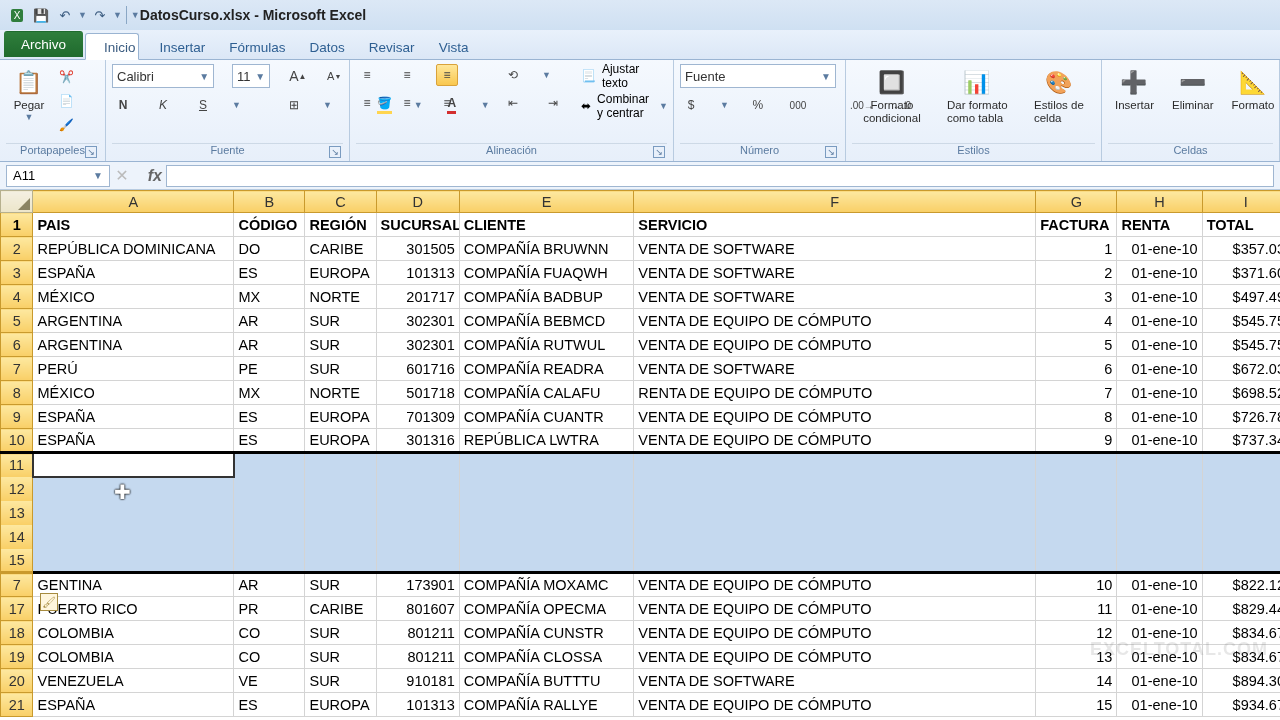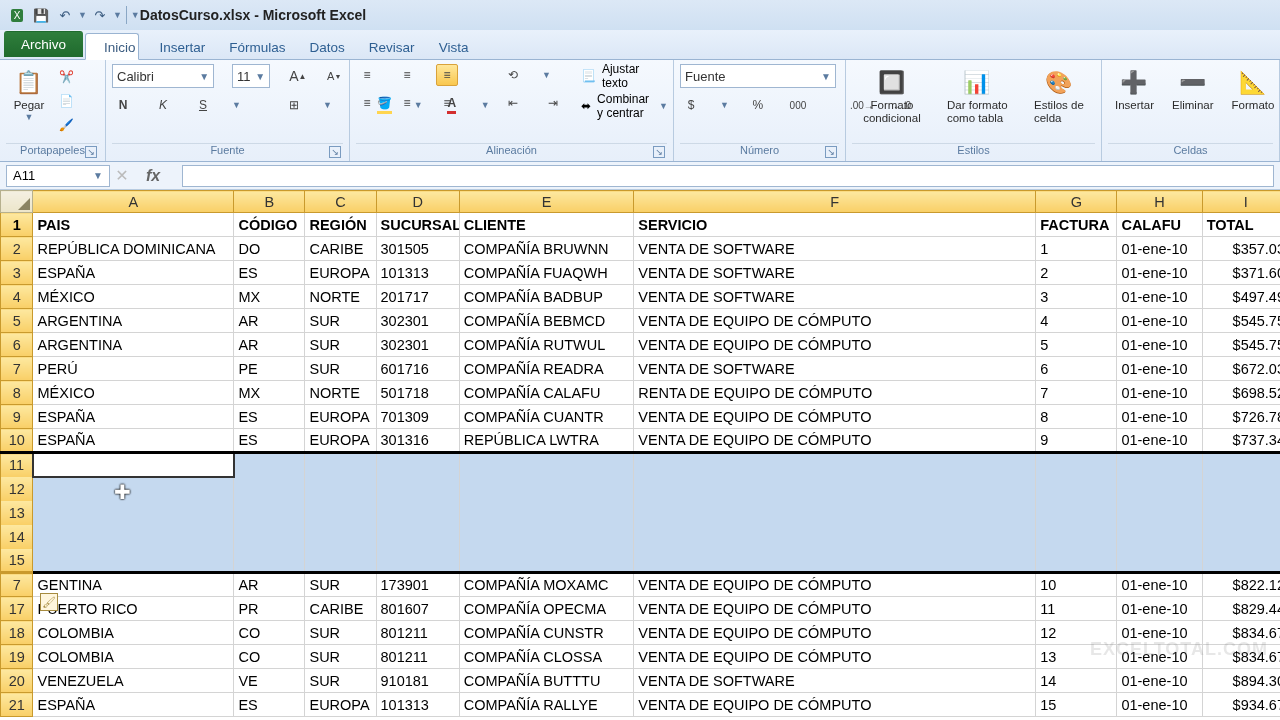--- a/index.html
+++ b/index.html
@@ -30,35 +30,35 @@
 .sbtn { width:22px; height:22px; display:flex; align-items:center; justify-content:center; border:1px solid transparent; border-radius:2px; cursor:pointer; font-size:12px; color:#444; }
 .sbtn.on { background:linear-gradient(#ffe79a,#f9c74f); border-color:#d9a23a; }
 .combo { height:24px; border:1px solid #9fb6d1; background:#fff; display:flex; align-items:center; padding:0 4px; font-size:13px; color:#333; }
 .combo .arrow { margin-left:auto; color:#5b7ba0; font-size:10px; }
 .wide-btn { height:24px; border:1px solid transparent; display:flex; align-items:center; padding:0 8px; gap:6px; border-radius:2px; }
 
 
 .fbar { height:28px; border-bottom:1px solid #b8cbe0; display:flex; align-items:center; background:#edf3fb; }
 .namebox { width:104px; height:22px; border:1px solid #9fb6d1; background:#fff; display:flex; align-items:center; padding:0 6px; margin-left:6px; font-size:13px; }
 .namebox .arrow { margin-left:auto; font-size:10px; color:#5b7ba0; }
-.fx { width:24px; text-align:left; font-style:italic; font-weight:bold; color:#666; margin:0 12px; }
+.fx { width:24px; text-align:right; font-style:italic; font-weight:bold; color:#666; margin:0 4px; }
 .finput { flex:1; height:22px; border:1px solid #9fb6d1; background:#fff; margin-right:6px; }
 
 
 .grid-wrap { position:absolute; top:190px; left:0; right:0; bottom:0; overflow:hidden; }
 .sheet { border-collapse:collapse; table-layout:fixed; width:1290px; }
 .sheet th, .sheet td { border:1px solid #d4d4d4; font-size:14.5px; height:24px; padding:0 4px; white-space:nowrap; overflow:hidden; }
 .sheet thead th { background:linear-gradient(#f4f0e2,#ece5c9); border-color:#b6b08e; font-weight:normal; color:#333; text-align:center; height:22px; position:relative; }
 .sheet thead th.active { background:linear-gradient(#fde8a0,#f9cf66); border-color:#c99a2d; }
 .rowh { width:32px; text-align:center; background:linear-gradient(#f4f0e2,#ece5c9); border-color:#b6b08e!important; color:#333; }
 .rowh.active { background:linear-gradient(#fde8a0,#f9cf66); border-color:#c99a2d!important; }
 .corner { width:32px; background:linear-gradient(#ece5c9,#ded6b6); border-color:#b6b08e!important; position:relative; }
 .corner::after { content:""; position:absolute; right:2px; bottom:2px; border:6px solid transparent; border-right-color:#8a8362; border-bottom-color:#8a8362; }
 .hdr-row td { font-weight:bold; color:#000; }
-.num { }
+.num { text-align:right; }
 .cur { text-align:right; }
 .sel-active { background:#fff!important; border:2px solid #333!important; position:relative; }
 .blank-sel td { background:#c5d9ef; border-top:none; border-bottom:none; }
 .last-blank td { border-bottom:3px solid #000; }
 
 .cursor-plus { position:absolute; font-size:20px; color:#fff; text-shadow:0 0 2px #000,0 0 2px #000; pointer-events:none; }
 .smart-tag { position:absolute; width:18px; height:18px; border:1px solid #a68b3f; background:#fff6dd; font-size:11px; line-height:16px; text-align:center; color:#a68b3f; }
 
 .watermark { position:absolute; right:12px; bottom:60px; font-size:18px; font-weight:bold; color:rgba(120,120,120,.18); letter-spacing:1px; font-family:Arial; }
 </style>
@@ -268,21 +268,21 @@
       <tbody>
         <tr class="hdr-row">
           <td class="rowh active">1</td>
           <td>PAIS</td>
           <td>CÓDIGO</td>
           <td>REGIÓN</td>
           <td>SUCURSAL</td>
           <td>CLIENTE</td>
           <td>SERVICIO</td>
           <td>FACTURA</td>
-          <td>CALAFU</td>
+          <td>RENTA</td>
           <td>TOTAL</td>
         </tr>
         <tr>
           <td class="rowh active">2</td>
           <td class="">REPÚBLICA DOMINICANA</td>
           <td class="">DO</td>
           <td class="">CARIBE</td>
           <td class="num">301505</td>
           <td class="">COMPAÑÍA BRUWNN</td>
           <td class="">VENTA DE SOFTWARE</td>

